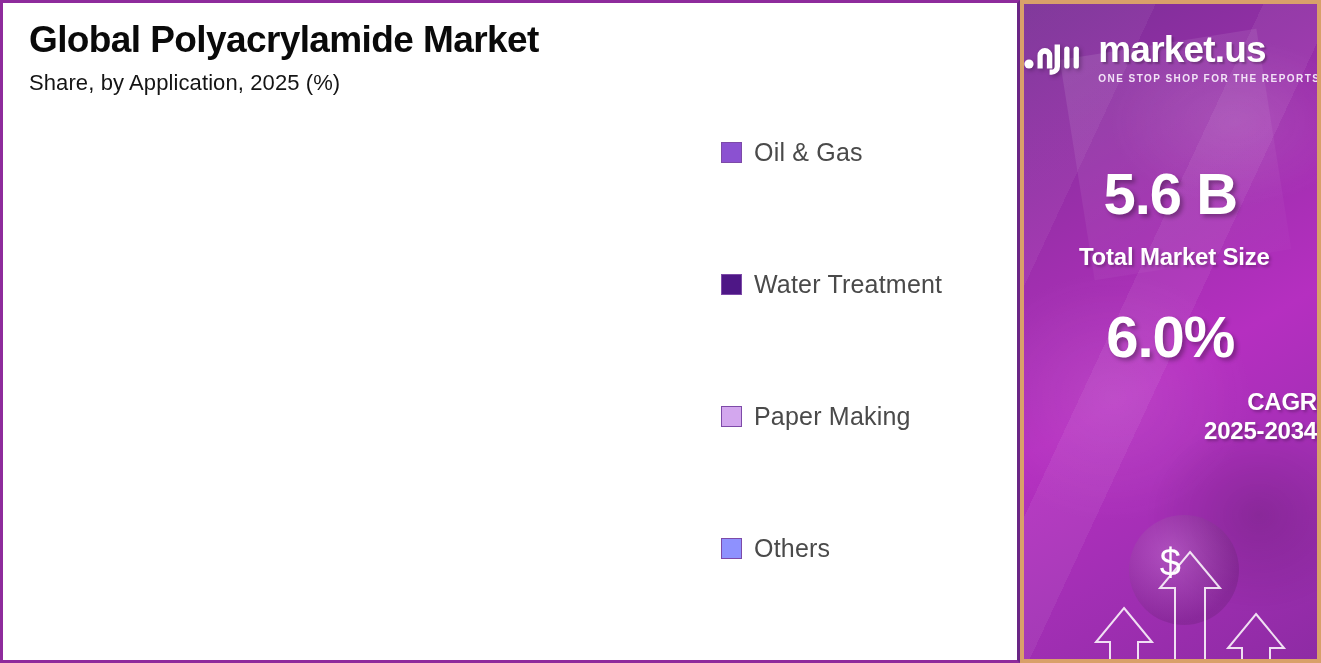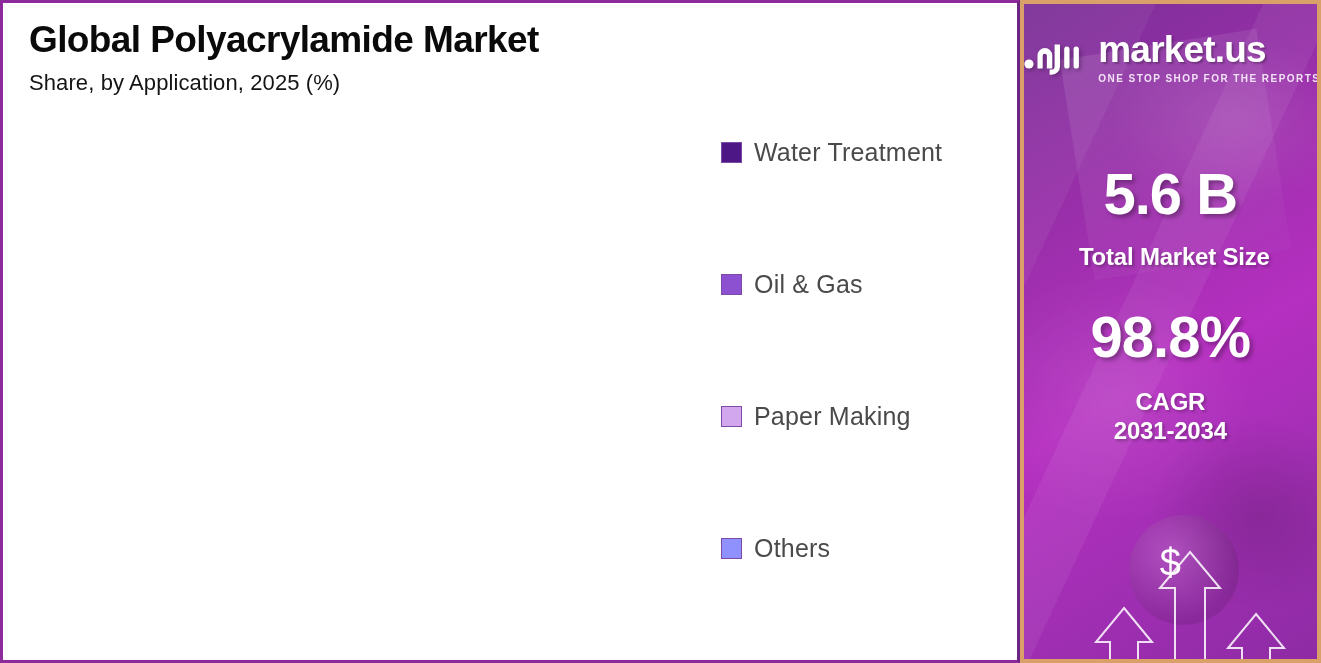--- a/index.html
+++ b/index.html
@@ -239,21 +239,21 @@
     color: #ffffff;
     font-size: 24px;
     line-height: 1.18;
     letter-spacing: -0.2px;
     text-shadow: 2px 2px 3px rgba(0,0,0,0.26);
   }
 
   .mt-size   { margin-top: 79px; }
   .mt-sizecap{ margin-top: 20px; padding-left: 8px; }
   .mt-cagr   { margin-top: 37px; }
-  .mt-cagrcap{ margin-top: 22px; }
+  .mt-cagrcap{ margin-top: 22px; text-align: right; }
 
   .arrows-wrap {
     position: absolute;
     left: 0;
     bottom: 0;
     width: 100%;
     height: 150px;
     z-index: 2;
     pointer-events: none;
   }
@@ -279,26 +279,26 @@
   <div class="left-panel">
 
     <div class="title-block">
       <div class="chart-title">Global Polyacrylamide Market</div>
       <div class="chart-subtitle">Share, by Application, 2025 (%)</div>
     </div>
 
 
     <div class="legend">
       <div class="legend-item">
+        <span class="legend-swatch" style="background: rgb(139, 81, 209);"></span>
+        <span class="legend-label">Oil &amp; Gas</span>
+      </div>
+      <div class="legend-item">
         <span class="legend-swatch" style="background: rgb(78, 23, 134);"></span>
         <span class="legend-label">Water Treatment</span>
-      </div>
-      <div class="legend-item">
-        <span class="legend-swatch" style="background: rgb(139, 81, 209);"></span>
-        <span class="legend-label">Oil &amp; Gas</span>
       </div>
       <div class="legend-item">
         <span class="legend-swatch" style="background: rgb(211, 167, 238);"></span>
         <span class="legend-label">Paper Making</span>
       </div>
       <div class="legend-item">
         <span class="legend-swatch" style="background: rgb(142, 145, 254);"></span>
         <span class="legend-label">Others</span>
       </div>
     </div>
@@ -326,24 +326,24 @@
           <span class="logo-word">market.us</span>
           <span class="logo-tag">ONE STOP SHOP FOR THE REPORTS</span>
         </span>
       </div>
 
       <div class="stat-big mt-size">5.6 B</div>
       <div class="stat-caption mt-sizecap">
         <div>Total Market Size</div>
       </div>
 
-      <div class="stat-big mt-cagr">98.8%</div>
+      <div class="stat-big mt-cagr">6.0%</div>
       <div class="stat-caption mt-cagrcap">
         <div>CAGR</div>
-        <div>2031-2034</div>
+        <div>2025-2034</div>
       </div>
 
       <div class="dollar-sign">$</div>
 
       <div class="arrows-wrap">
         <svg width="331" height="150" viewBox="0 0 331 150" fill="none" stroke="rgba(255,255,255,0.85)" stroke-width="2">
           <path d="M166 16 L196 52 L181 52 L181 150 L151 150 L151 52 L136 52 Z"></path>
           <path d="M100 72 L128 106 L114 106 L114 150 L86 150 L86 106 L72 106 Z"></path>
           <path d="M232 78 L260 112 L246 112 L246 150 L218 150 L218 112 L204 112 Z"></path>
         </svg>

